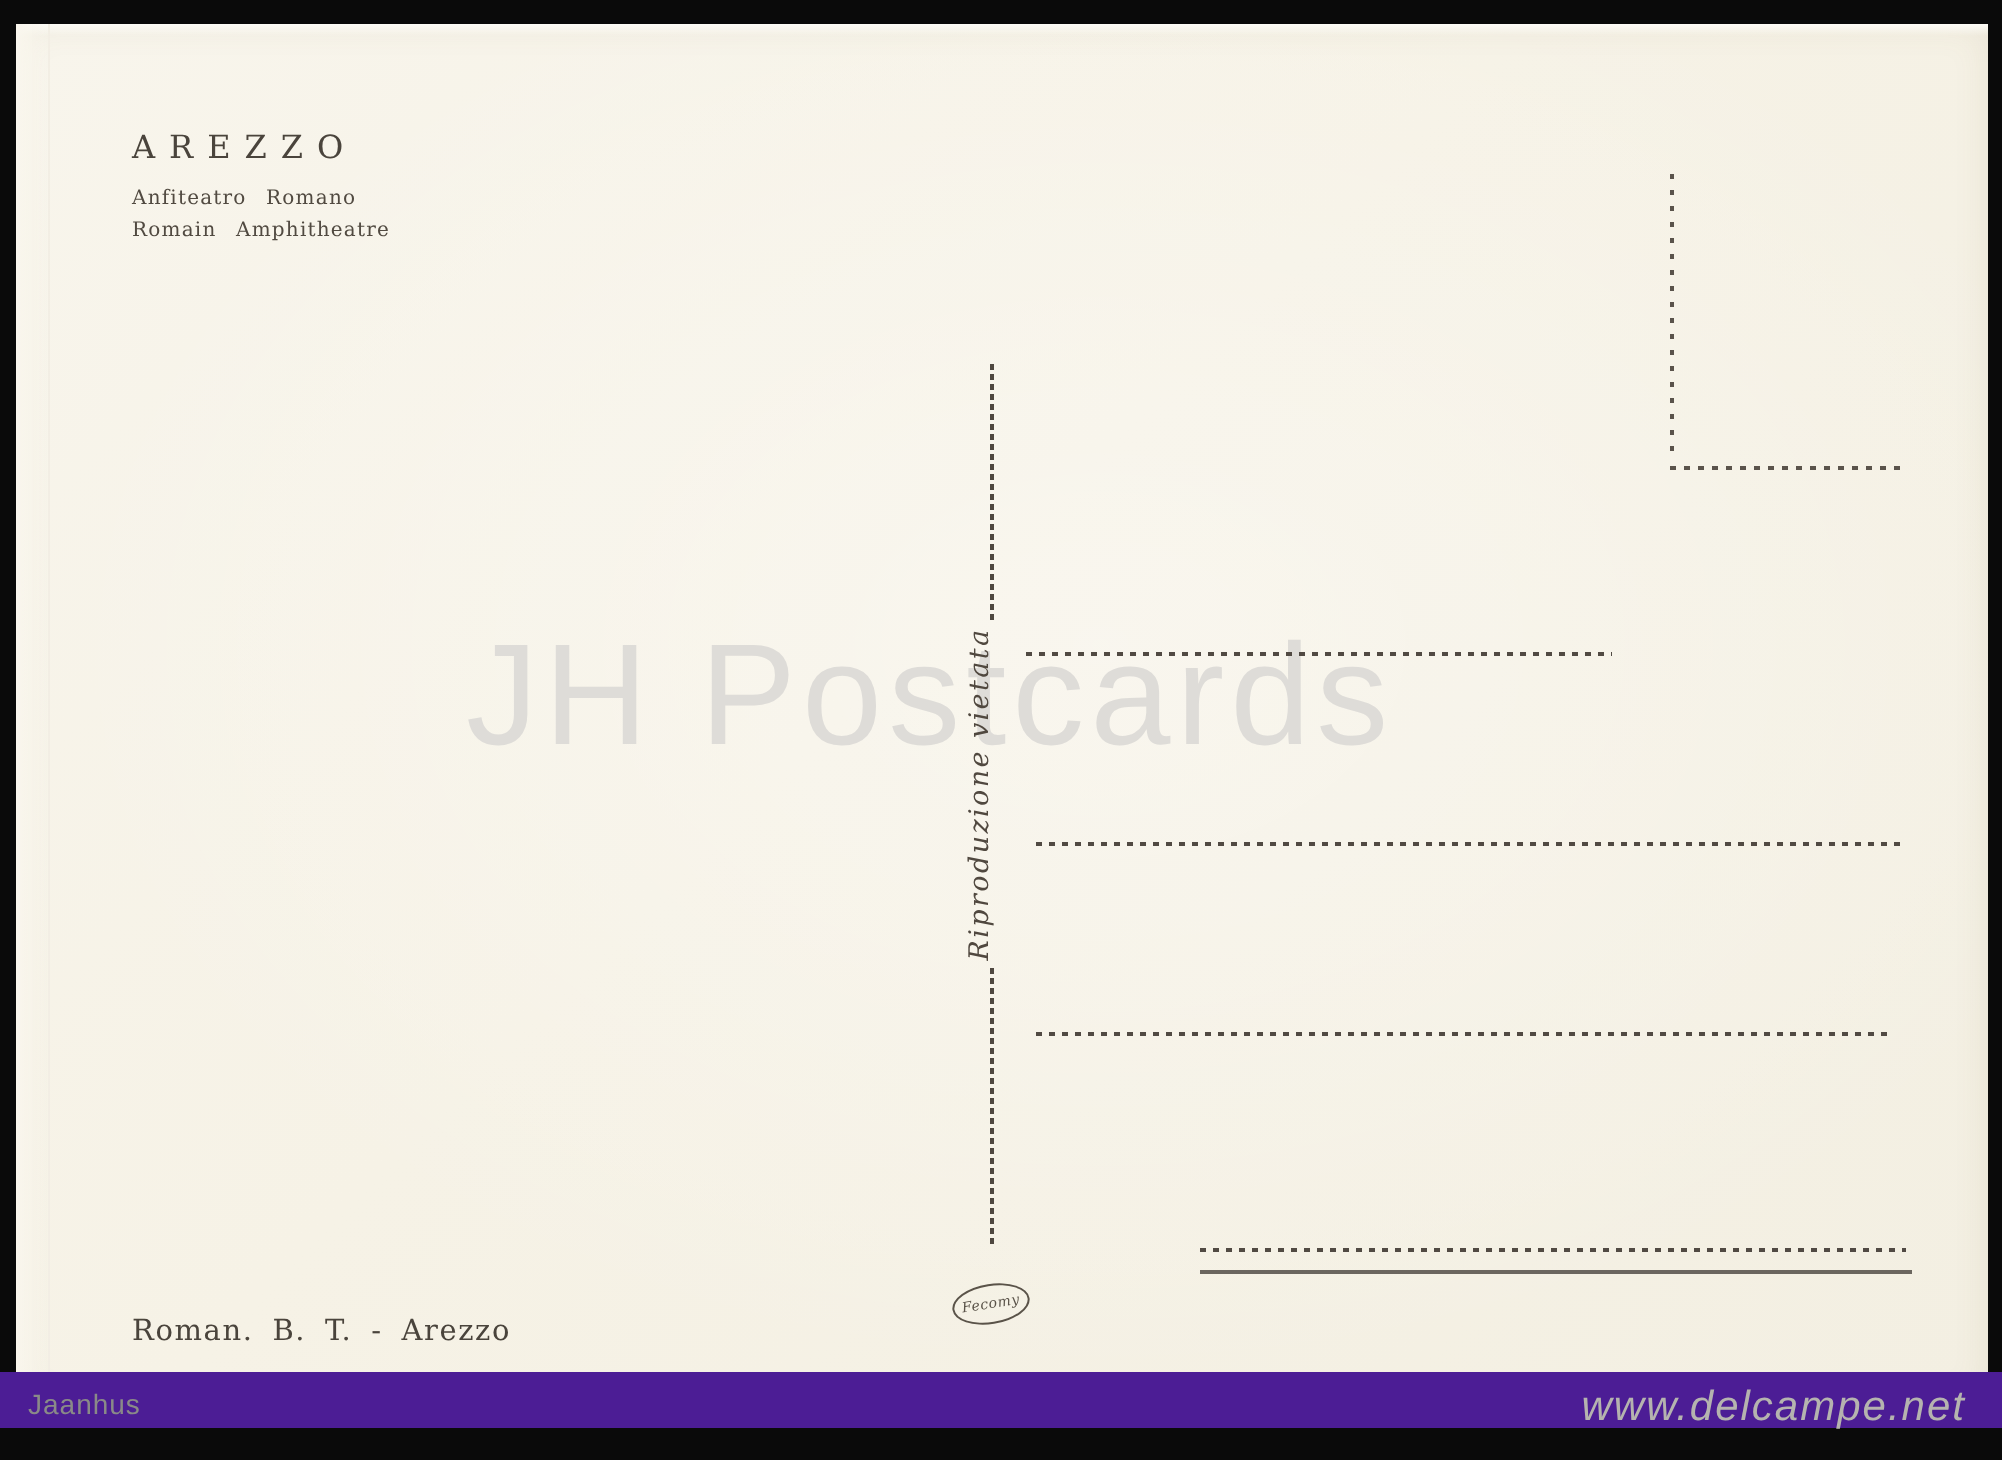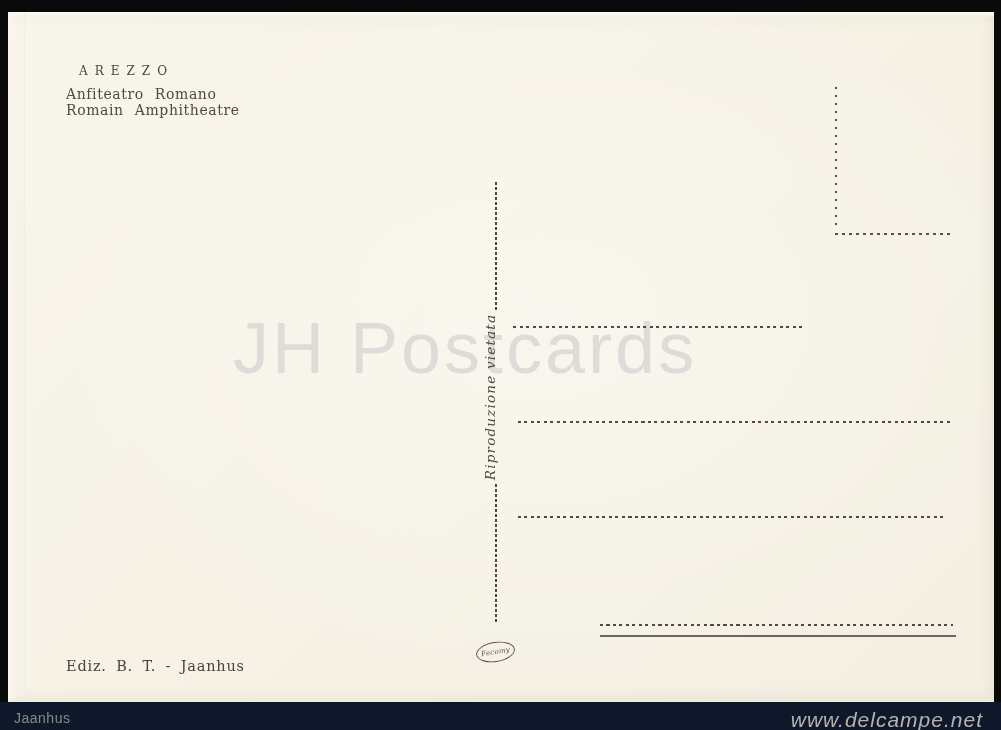--- a/index.html
+++ b/index.html
@@ -35,25 +35,25 @@
   .watermark{
     position:absolute;left:225px;top:300px;
     font-family:Liberation Sans, sans-serif;
     font-size:72px;line-height:1;letter-spacing:3px;
     color:#dedcd8;white-space:nowrap;
     user-select:none;
   }
   
   .header{position:absolute;left:58px;top:52px;color:#4a443c;}
   .card-title{
-    font-size:12px;letter-spacing:7px;margin:0 0 9px 13px;
+    font-size:16px;letter-spacing:7px;margin:0 0 9px 0;
     font-weight:normal;
   }
   .subtitle{
-    font-size:14px;line-height:15.5px;letter-spacing:0.6px;word-spacing:6px;
+    font-size:10px;line-height:15.5px;letter-spacing:0.6px;word-spacing:6px;
     color:#514a41;
   }
   
   .vseg{
     position:absolute;left:487px;width:2px;
     background:repeating-linear-gradient(180deg,#4f4840 0 3px,rgba(0,0,0,0) 3px 5px);
   }
   .vseg.top{top:170px;height:130px;}
   .vseg.bottom{top:472px;height:138px;}
   .notice{
@@ -94,22 +94,22 @@
     color:#5a5349;font-style:italic;font-size:7px;letter-spacing:0.3px;
     overflow:hidden;
   }
   
   .publisher{
     position:absolute;left:58px;top:646px;
     font-size:14.5px;letter-spacing:0.8px;word-spacing:4px;color:#4a443c;
   }
   
   .footer{
-    position:absolute;left:0;top:702px;width:1001px;height:28px;
-    background:#0f172a;
+    position:absolute;left:0;top:686px;width:1001px;height:28px;
+    background:#4c1d95;
     font-family:"Liberation Sans", sans-serif;
   }
   .seller{
     position:absolute;left:14px;top:8px;
     font-size:14px;color:#8a8a88;letter-spacing:0.5px;
   }
   .site{
     position:absolute;right:18px;top:6px;
     font-size:21px;color:#b5b3af;letter-spacing:1px;font-style:italic;
   }
@@ -138,19 +138,19 @@
   <div class="stamp-bottom"></div>
 
   <div class="hline l1"></div>
   <div class="hline l2"></div>
   <div class="hline l3"></div>
   <div class="hline l4"></div>
   <div class="l5"></div>
 
   <div class="printer-mark">Fecomy</div>
 
-  <div class="publisher">Ediz. B. T. - Jaanhus</div>
+  <div class="publisher">Roman. B. T. - Arezzo</div>
 </div>
 
 <div class="footer">
   <div class="seller">Jaanhus</div>
   <div class="site">www.delcampe.net</div>
 </div>
 
 </body></html>

